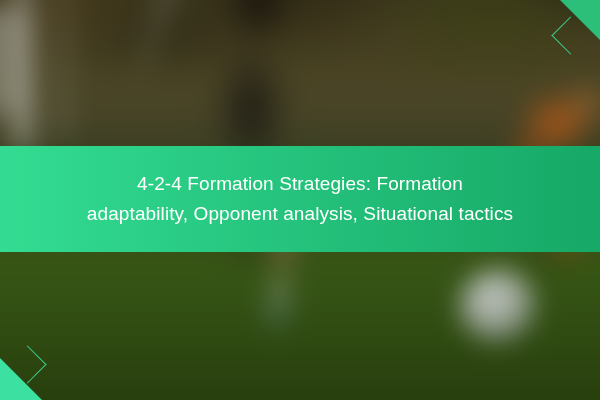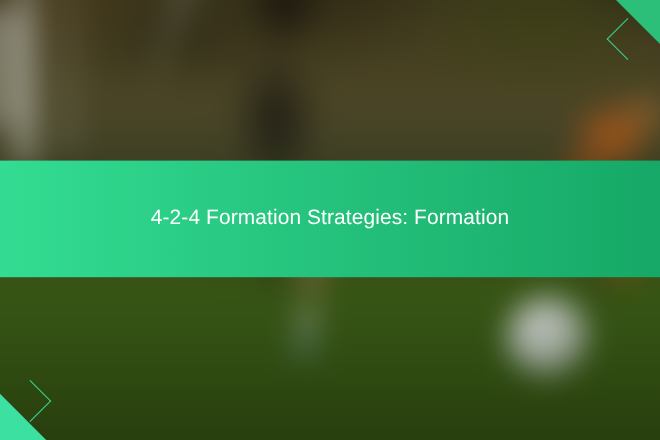--- a/index.html
+++ b/index.html
@@ -232,20 +232,21 @@
     <div class="photo-leg"></div>
     <div class="photo-orange"></div>
     <div class="photo-orange2"></div>
     <div class="photo-ball"></div>
     <div class="photo-band"></div>
     <div class="photo-shade"></div>
   </div>
 
   <div class="banner" style="background: linear-gradient(to right, rgb(51, 220, 146) 0%, rgb(22, 168, 102) 100%);">
     <div class="banner-line" style="color: rgb(255, 255, 255);">4-2-4 Formation Strategies: Formation</div>
+    <div class="banner-line" style="color: rgb(255, 255, 255);">adaptability, Opponent analysis, Situational tactics</div>
   </div>
 
   <div class="corner corner-tr">
     <div class="tri tri-tr" style="border-top-color: rgb(43, 191, 121);"></div>
     <div class="chev chev-tr" style="border-color: rgb(59, 209, 147);"></div>
   </div>
 
   <div class="corner corner-bl">
     <div class="tri tri-bl" style="border-bottom-color: rgb(60, 224, 160);"></div>
     <div class="chev chev-bl" style="border-color: rgb(59, 209, 147);"></div>

